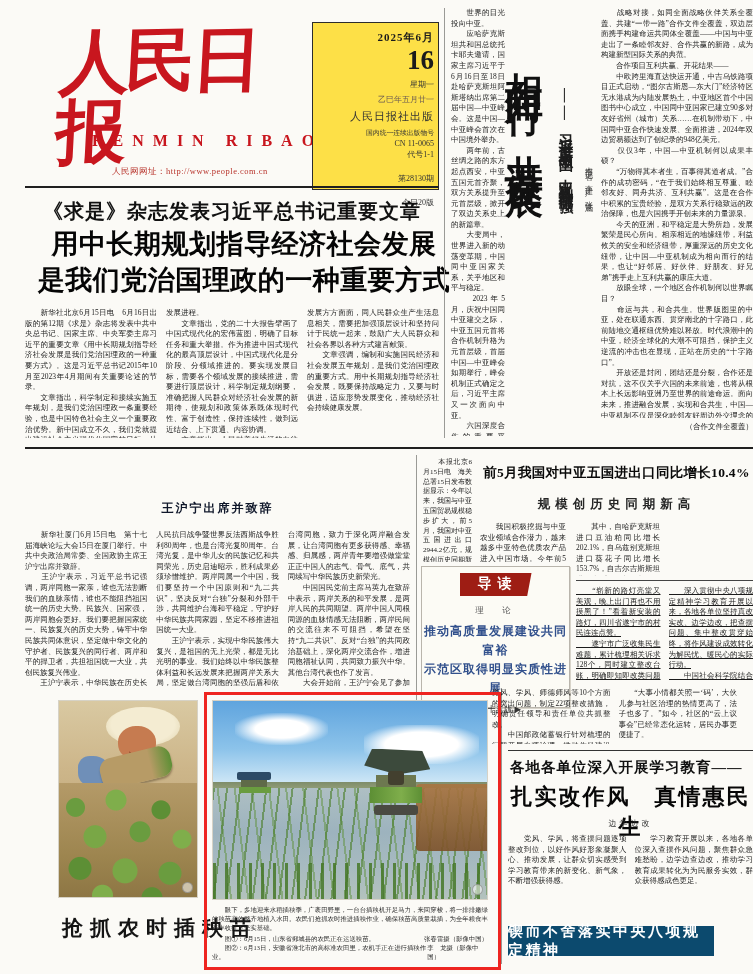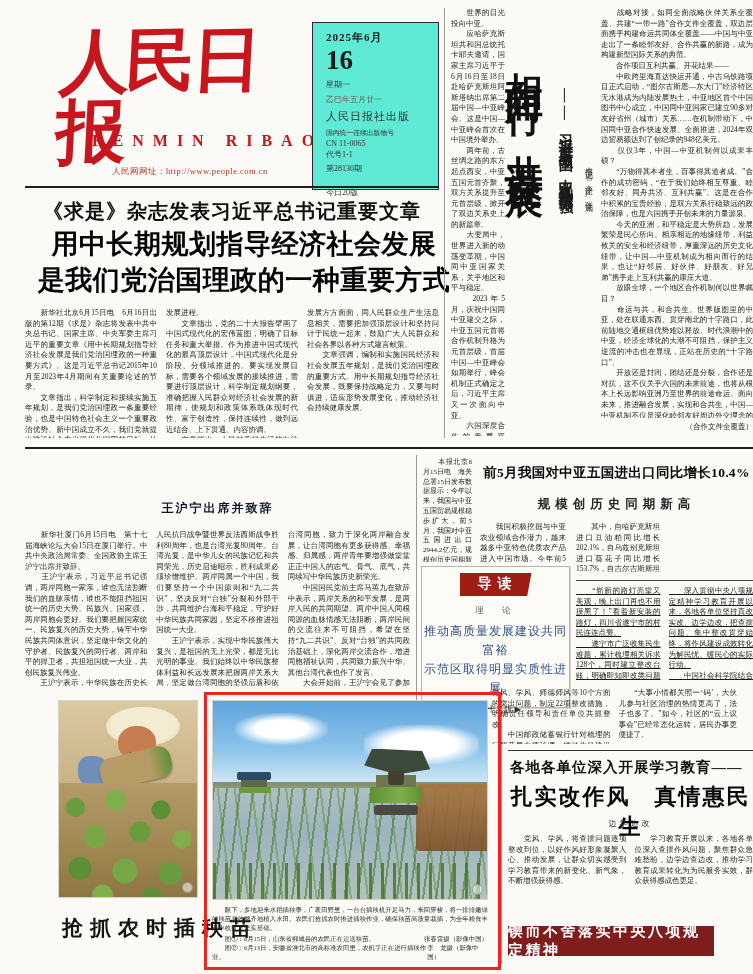--- a/index.html
+++ b/index.html
@@ -12,45 +12,45 @@
   .body-txt{font-size:7.5px;line-height:10.6px;color:#222;}
   .tiny-txt{font-size:6.4px;line-height:9px;color:#2a2a2a;}
   .sans{font-family:"Liberation Sans","DejaVu Sans",sans-serif;margin-left:12px;}
   .vrl{writing-mode:vertical-rl;}
   .rule{background:#1f1f1f;}
   .vdiv{background:#9a9a96;width:1px;}
   
   .brand{font-size:70px;font-weight:900;color:#c8161e;letter-spacing:-4px;transform:skewX(-4deg) rotate(-1deg);line-height:1;}
   .brand-latin{color:#c8161e;font-weight:700;font-size:16px;letter-spacing:9px;}
   .brand-url{color:#b8342c;font-size:8.5px;letter-spacing:.5px;}
-  .datebox{border:1.5px solid #2c2c2c;background:#5eead4;text-align:left;padding:7px 13px;box-sizing:border-box;}
+  .datebox{border:1.5px solid #2c2c2c;background:#fde047;text-align:right;padding:7px 4px;box-sizing:border-box;}
   .datebox .dl{font-size:8px;color:#333;margin-top:4px;}
   
   .kicker1{font-size:20px;font-weight:700;text-align:center;letter-spacing:1px;color:#111;}
   .h1big{font-size:27px;font-weight:900;text-align:center;letter-spacing:.5px;color:#050505;}
   .h2serif{font-size:26px;font-weight:900;text-align:center;letter-spacing:2px;color:#0a0a0a;}
   .sub2{font-size:12px;font-weight:700;text-align:center;letter-spacing:2px;color:#0f172a;}
   .h3trade{font-size:13.5px;font-weight:900;letter-spacing:.3px;color:#090909;text-align:center;}
   .sub3{font-size:12.5px;font-weight:700;letter-spacing:5px;text-align:center;color:#262626;}
   .vhead{font-size:38px;font-weight:900;letter-spacing:9px;color:#101010;line-height:1;}
   .vsub{font-size:14.5px;font-weight:700;letter-spacing:3px;color:#1c1c1c;}
   .vby{font-size:8px;letter-spacing:2px;color:#444;}
   
   .daodu{border:1px solid #b9b5ac;background:#fcfbf5;box-shadow:1px 1px 0 #d8d4ca;}
   .daodu-banner{background:#9e1d14;color:#fff;font-weight:900;font-size:14px;letter-spacing:6px;padding:2px 14px 3px 18px;
     clip-path:polygon(0 0,100% 0,94% 100%,0 100%);}
   .daodu-sec{font-size:8.5px;letter-spacing:5px;color:#555;text-align:center;}
-  .daodu-line{font-size:12px;font-weight:400;color:#31508c;text-align:center;letter-spacing:1px;line-height:19px;}
+  .daodu-line{font-size:12px;font-weight:700;color:#31508c;text-align:center;letter-spacing:1px;line-height:19px;}
   .daodu-page{font-size:8.5px;color:#333;text-align:center;}
   
   .cap-left{font-size:21px;font-weight:900;letter-spacing:7px;color:#141414;}
   .kicker2{font-size:14.5px;font-weight:900;color:#111;letter-spacing:1px;}
   .h4big{font-size:22px;font-weight:900;text-align:center;letter-spacing:2px;color:#070707;}
   .byline-c{font-size:8px;text-align:center;color:#333;letter-spacing:3px;}
-  .banner-red{background:#7f1d1d;color:#fff;font-weight:900;font-size:15px;letter-spacing:2.5px;
+  .banner-red{background:#0c4a6e;color:#fff;font-weight:900;font-size:15px;letter-spacing:2.5px;
     display:flex;align-items:center;justify-content:center;}
   .credit-row{display:flex;justify-content:space-between;}
   
   .hl-red{border:3.5px solid #ee2420;background:transparent;z-index:40;pointer-events:none;}
   
   .ph{overflow:hidden;border:1px solid #d6d2c6;box-sizing:border-box;}
   .wm{position:absolute;right:4px;bottom:4px;width:9px;height:9px;border-radius:50%;
       background:rgba(255,255,255,.55);border:1px solid rgba(120,120,120,.6);}
 </style>
 </head>
@@ -64,21 +64,21 @@
 
   <div class="abs datebox" style="left:312px;top:22px;width:127px;height:168px;">
     <div style="font-size:11px;font-weight:700;letter-spacing:1px;">2025年6月</div>
     <div style="font-size:27px;font-weight:700;line-height:30px;">16</div>
     <div class="dl">星期一</div>
     <div class="dl" style="color:#6a5a52;">乙巳年五月廿一</div>
     <div class="dl" style="font-size:11px;letter-spacing:1px;">人民日报社出版</div>
     <div class="dl" style="font-size:6.8px;">国内统一连续出版物号</div>
     <div class="dl" style="margin-top:1px;">CN 11-0065</div>
     <div class="dl" style="margin-top:1px;">代号1-1</div>
-    <div class="dl" style="margin-top:3px;">第28130期</div>
+    <div class="dl" style="margin-top:13px;">第28130期</div>
     <div class="dl" style="margin-top:13px;">今日20版</div>
   </div>
 
   <div class="abs rule" style="left:25px;top:186px;width:414px;height:2px;"></div>
 
   <div class="abs kicker1" style="left:25px;top:198px;width:414px;">《求是》杂志发表习近平总书记重要文章</div>
   <div class="abs h1big sans" style="left:25px;top:226px;width:414px;">用中长期规划指导经济社会发展</div>
   <div class="abs h1big sans" style="left:25px;top:262px;width:414px;">是我们党治国理政的一种重要方式</div>
   <div class="abs" style="left:25px;top:308px;width:414px;height:130px;display:flex;gap:9px;">
     <div class="body-txt jt pre clip" style="flex:1;">　　新华社北京6月15日电　6月16日出版的第12期《求是》杂志将发表中共中央总书记、国家主席、中央军委主席习近平的重要文章《用中长期规划指导经济社会发展是我们党治国理政的一种重要方式》。这是习近平总书记2015年10月至2023年4月期间有关重要论述的节录。

